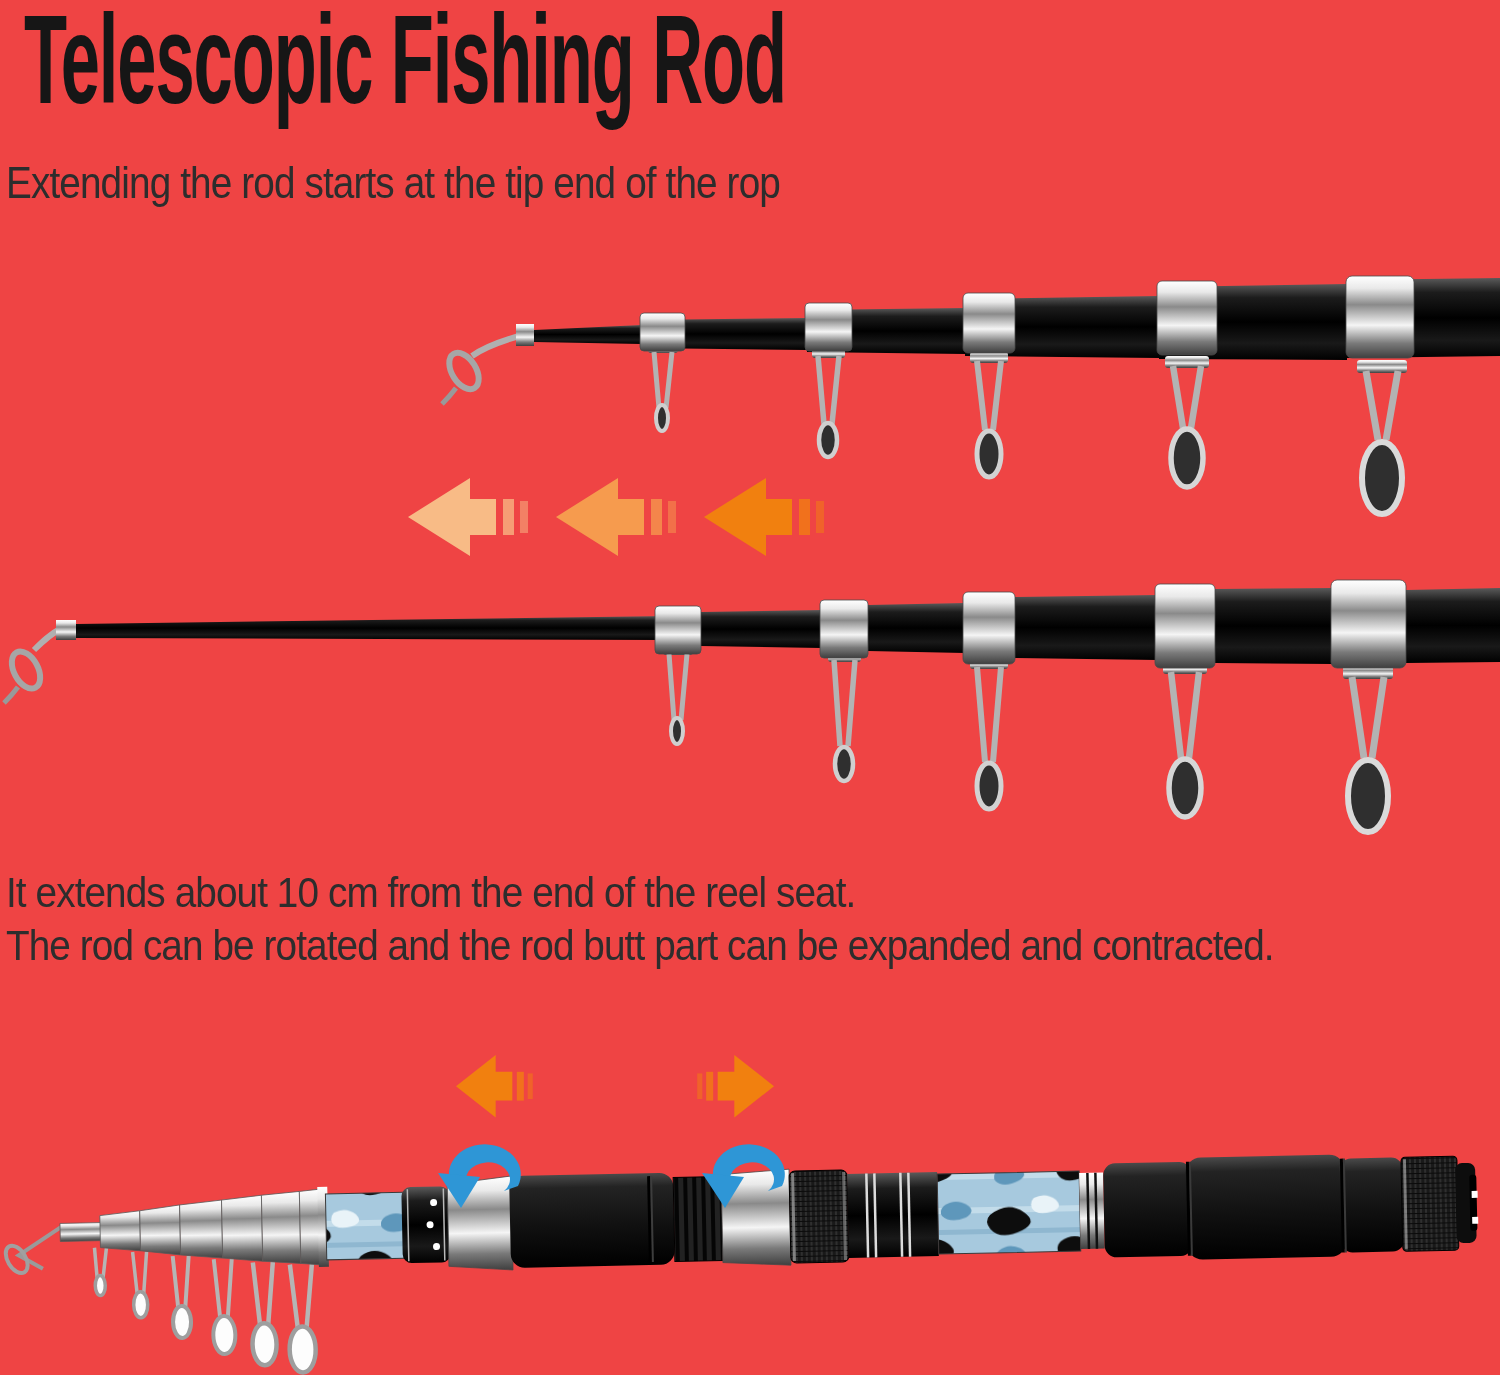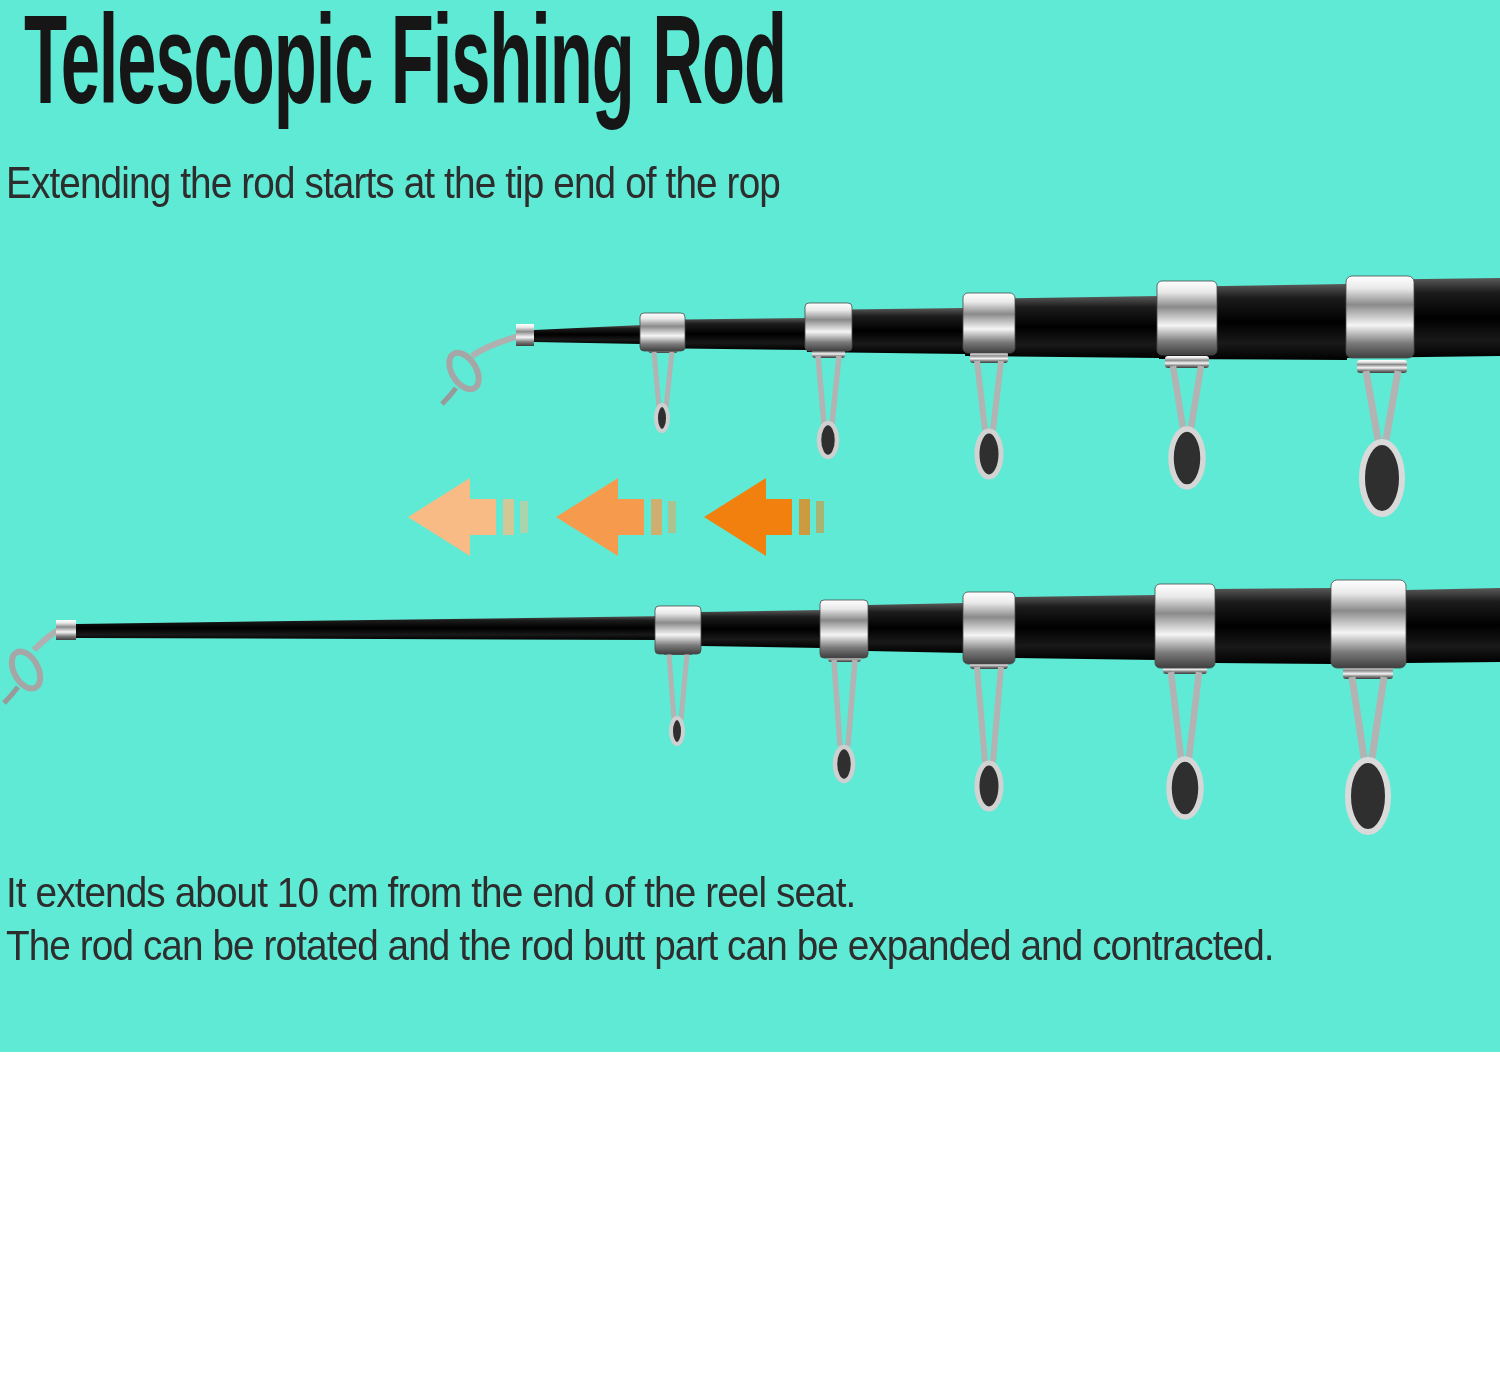--- a/index.html
+++ b/index.html
@@ -1,16 +1,16 @@
 <!DOCTYPE html>
 <html><head>
 <meta charset="utf-8">
 <style>
   html,body{margin:0;padding:0;background:#fff;}
-  .page{position:relative;width:1500px;height:1052px;background:#5eead4;overflow:hidden;
+  .page{position:relative;width:1500px;height:1375px;background:#ef4444;overflow:hidden;
         font-family:"Liberation Sans", sans-serif;}
   .title{position:absolute;left:24px;top:-12px;margin:0;
          font-size:126px;font-weight:700;letter-spacing:-2px;color:#161616;
          white-space:nowrap;transform:scaleX(.56);transform-origin:0 0;line-height:1.15;}
   .subtitle{position:absolute;left:6px;top:158px;margin:0;
             font-size:44px;font-weight:400;color:#2d2d2d;white-space:nowrap;
             transform:scaleX(.88);transform-origin:0 0;letter-spacing:-1px;}
   .caption{position:absolute;left:6px;margin:0;font-size:43px;color:#2d2d2d;
            white-space:nowrap;transform:scaleX(.9);transform-origin:0 0;letter-spacing:-1px;}
   .caption.l1{top:868px;}

